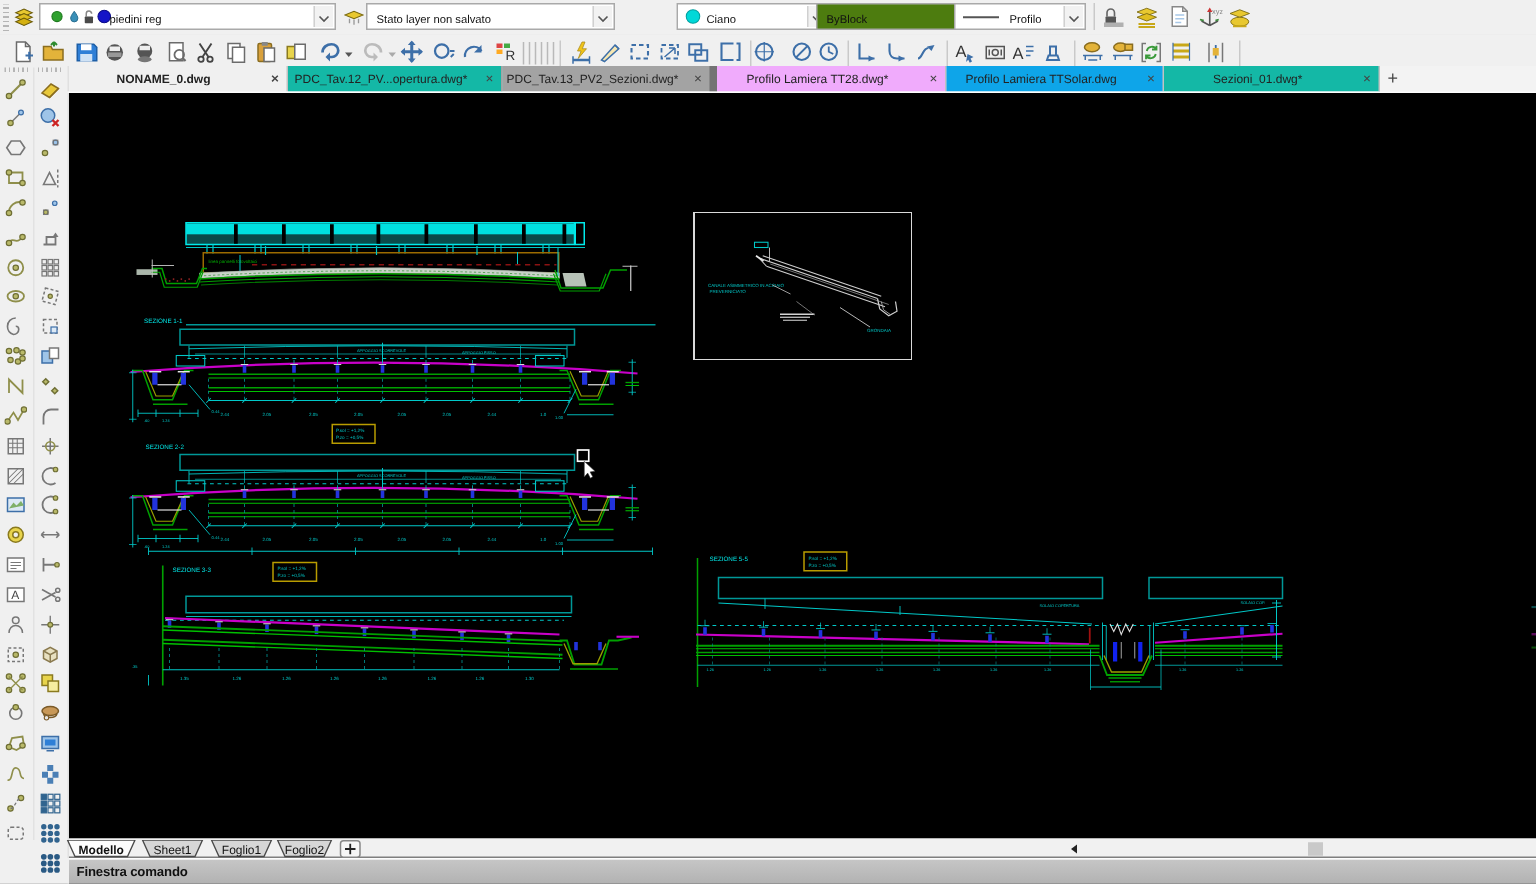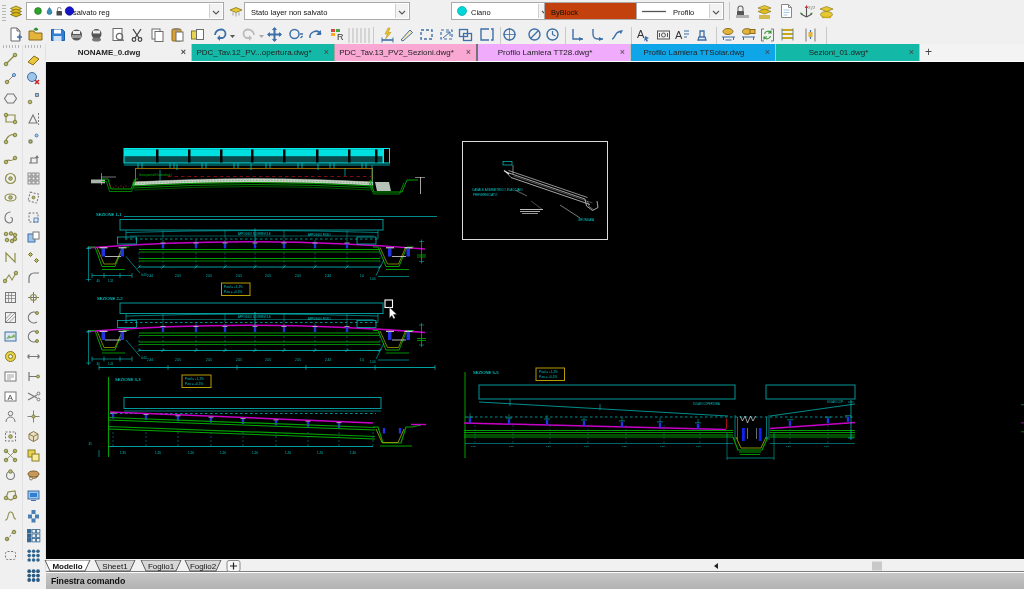--- a/index.html
+++ b/index.html
@@ -22,21 +22,21 @@
       </g>
     </svg>
     <div style="position:absolute;left:26px;top:2px;width:198px;height:18px;background:#fff;border:1px solid #a9a9a9;box-sizing:border-box;font-size:7.5px;color:#111">
       <svg width="70" height="16" style="position:absolute;left:4px;top:0px">
         <circle cx="7" cy="8" r="3.4" fill="#2fa12f" stroke="#1d7a1d" stroke-width="0.7"></circle>
         <path d="M18.5 4.5c1.7 2.3 2.4 3.6 2.4 4.7a2.4 2.4 0 0 1-4.8 0c0-1.1.7-2.4 2.4-4.7z" fill="#3a8fb7" stroke="#22688a" stroke-width="0.6"></path>
         <path d="M26.5 8V6.2a1.8 1.8 0 0 1 3.6 0" fill="none" stroke="#888" stroke-width="1"></path>
         <rect x="25.5" y="8" width="5.5" height="4.5" rx="0.5" fill="#4a4a4a"></rect>
         <circle cx="38.5" cy="8" r="4.2" fill="#1414c8" stroke="#0a0a8a" stroke-width="0.7"></circle>
       </svg>
-      <span style="position:absolute;left:46px;top:4.5px">salvato reg</span>
+      <span style="position:absolute;left:46px;top:4.5px">piedini reg</span>
       <span style="position:absolute;right:1px;top:1px;bottom:1px;width:12px;background:#f2f2f2;border-left:1px solid #d0d0d0;">
         <svg width="12" height="16" style="position:absolute;top:1px">
           <path d="M3 6l3 3 3-3" fill="none" stroke="#555" stroke-width="1.1"></path>
         </svg>
       </span>
     </div>
     <svg style="position:absolute;left:228px;top:3px" width="16" height="17">
       <path d="M2 7l6-2.5L14 7l-6 2.5z" fill="#e8c830" stroke="#7a6a10" stroke-width="0.7"></path>
       <path d="M5 9.5v3M11 9.5v3M8 10v3.5" stroke="#999" stroke-width="0.9"></path>
     </svg>
@@ -52,21 +52,21 @@
       <svg width="14" height="16" style="position:absolute;left:3px">
         <circle cx="7" cy="8" r="4.5" fill="#00d8d8" stroke="#00a0a0" stroke-width="0.7"></circle>
       </svg>
       <span style="position:absolute;left:19px;top:4.5px">Ciano</span>
       <span style="position:absolute;right:1px;top:1px;bottom:1px;width:12px;background:#f2f2f2;border-left:1px solid #d0d0d0;">
         <svg width="12" height="16" style="position:absolute;top:1px">
           <path d="M3 6l3 3 3-3" fill="none" stroke="#555" stroke-width="1.1"></path>
         </svg>
       </span>
     </div>
-    <div style="position:absolute;left:544px;top:2px;width:108px;height:18px;background:#c2410c;border:1px solid #a9a9a9;box-sizing:border-box;font-size:7.5px;color:#111">
+    <div style="position:absolute;left:544px;top:2px;width:108px;height:18px;background:#4d7c0f;border:1px solid #a9a9a9;box-sizing:border-box;font-size:7.5px;color:#111">
       <span style="position:absolute;left:6px;top:4.5px">ByBlock</span>
       <span style="position:absolute;right:1px;top:1px;bottom:1px;width:12px;background:#f2f2f2;border-left:1px solid #d0d0d0;">
         <svg width="12" height="16" style="position:absolute;top:1px">
           <path d="M3 6l3 3 3-3" fill="none" stroke="#555" stroke-width="1.1"></path>
         </svg>
       </span>
     </div>
     <div style="position:absolute;left:636px;top:2px;width:88px;height:18px;background:#fff;border:1px solid #a9a9a9;box-sizing:border-box;font-size:7.5px;color:#111">
       <svg width="30" height="16" style="position:absolute;left:3px">
         <path d="M2 8.5h24" stroke="#555" stroke-width="1.3"></path>
@@ -287,21 +287,21 @@
 <div style="position:absolute;left:826px;top:27px;width:1px;height:17px;background:#c9c9c9"></div>
 <div class="tabs"></div>
 <div style="position:absolute;left:45px;top:44px;width:147px;height:17px;background:#f0f0f0;border-right:1px solid #c2c2c2;box-sizing:border-box;font-weight:bold;">
     <span style="position:absolute;left:0;right:18px;top:3.5px;text-align:center;font-size:8px;color:#222;white-space:nowrap;overflow:hidden">NONAME_0.dwg</span>
     <span style="position:absolute;right:5px;top:3px;font-size:9px;color:#444">×</span>
   </div>
 <div style="position:absolute;left:192px;top:44px;width:143px;height:17px;background:#14b8a6;border-right:1px solid #a3a3a3;box-sizing:border-box;">
     <span style="position:absolute;left:0;right:18px;top:3.5px;text-align:center;font-size:8px;color:#222;white-space:nowrap;overflow:hidden">PDC_Tav.12_PV...opertura.dwg*</span>
     <span style="position:absolute;right:5px;top:3px;font-size:9px;color:#444">×</span>
   </div>
-<div style="position:absolute;left:335px;top:44px;width:143px;height:17px;background:#f9a8d4;border-right:2px solid #737373;box-sizing:border-box;">
+<div style="position:absolute;left:335px;top:44px;width:143px;height:17px;background:#a3a3a3;border-right:5px solid #737373;box-sizing:border-box;">
     <span style="position:absolute;left:0;right:18px;top:3.5px;text-align:center;font-size:8px;color:#222;white-space:nowrap;overflow:hidden">PDC_Tav.13_PV2_Sezioni.dwg*</span>
     <span style="position:absolute;right:5px;top:3px;font-size:9px;color:#444">×</span>
   </div>
 <div style="position:absolute;left:478px;top:44px;width:153px;height:17px;background:#f0abfc;border-right:1px solid #c2c2c2;box-sizing:border-box;">
     <span style="position:absolute;left:0;right:18px;top:3.5px;text-align:center;font-size:8px;color:#222;white-space:nowrap;overflow:hidden">Profilo Lamiera TT28.dwg*</span>
     <span style="position:absolute;right:5px;top:3px;font-size:9px;color:#444">×</span>
   </div>
 <div style="position:absolute;left:631px;top:44px;width:145px;height:17px;background:#0ea5e9;border-right:1px solid #c2c2c2;box-sizing:border-box;">
     <span style="position:absolute;left:0;right:18px;top:3.5px;text-align:center;font-size:8px;color:#222;white-space:nowrap;overflow:hidden">Profilo Lamiera TTSolar.dwg</span>
     <span style="position:absolute;right:5px;top:3px;font-size:9px;color:#444">×</span>

